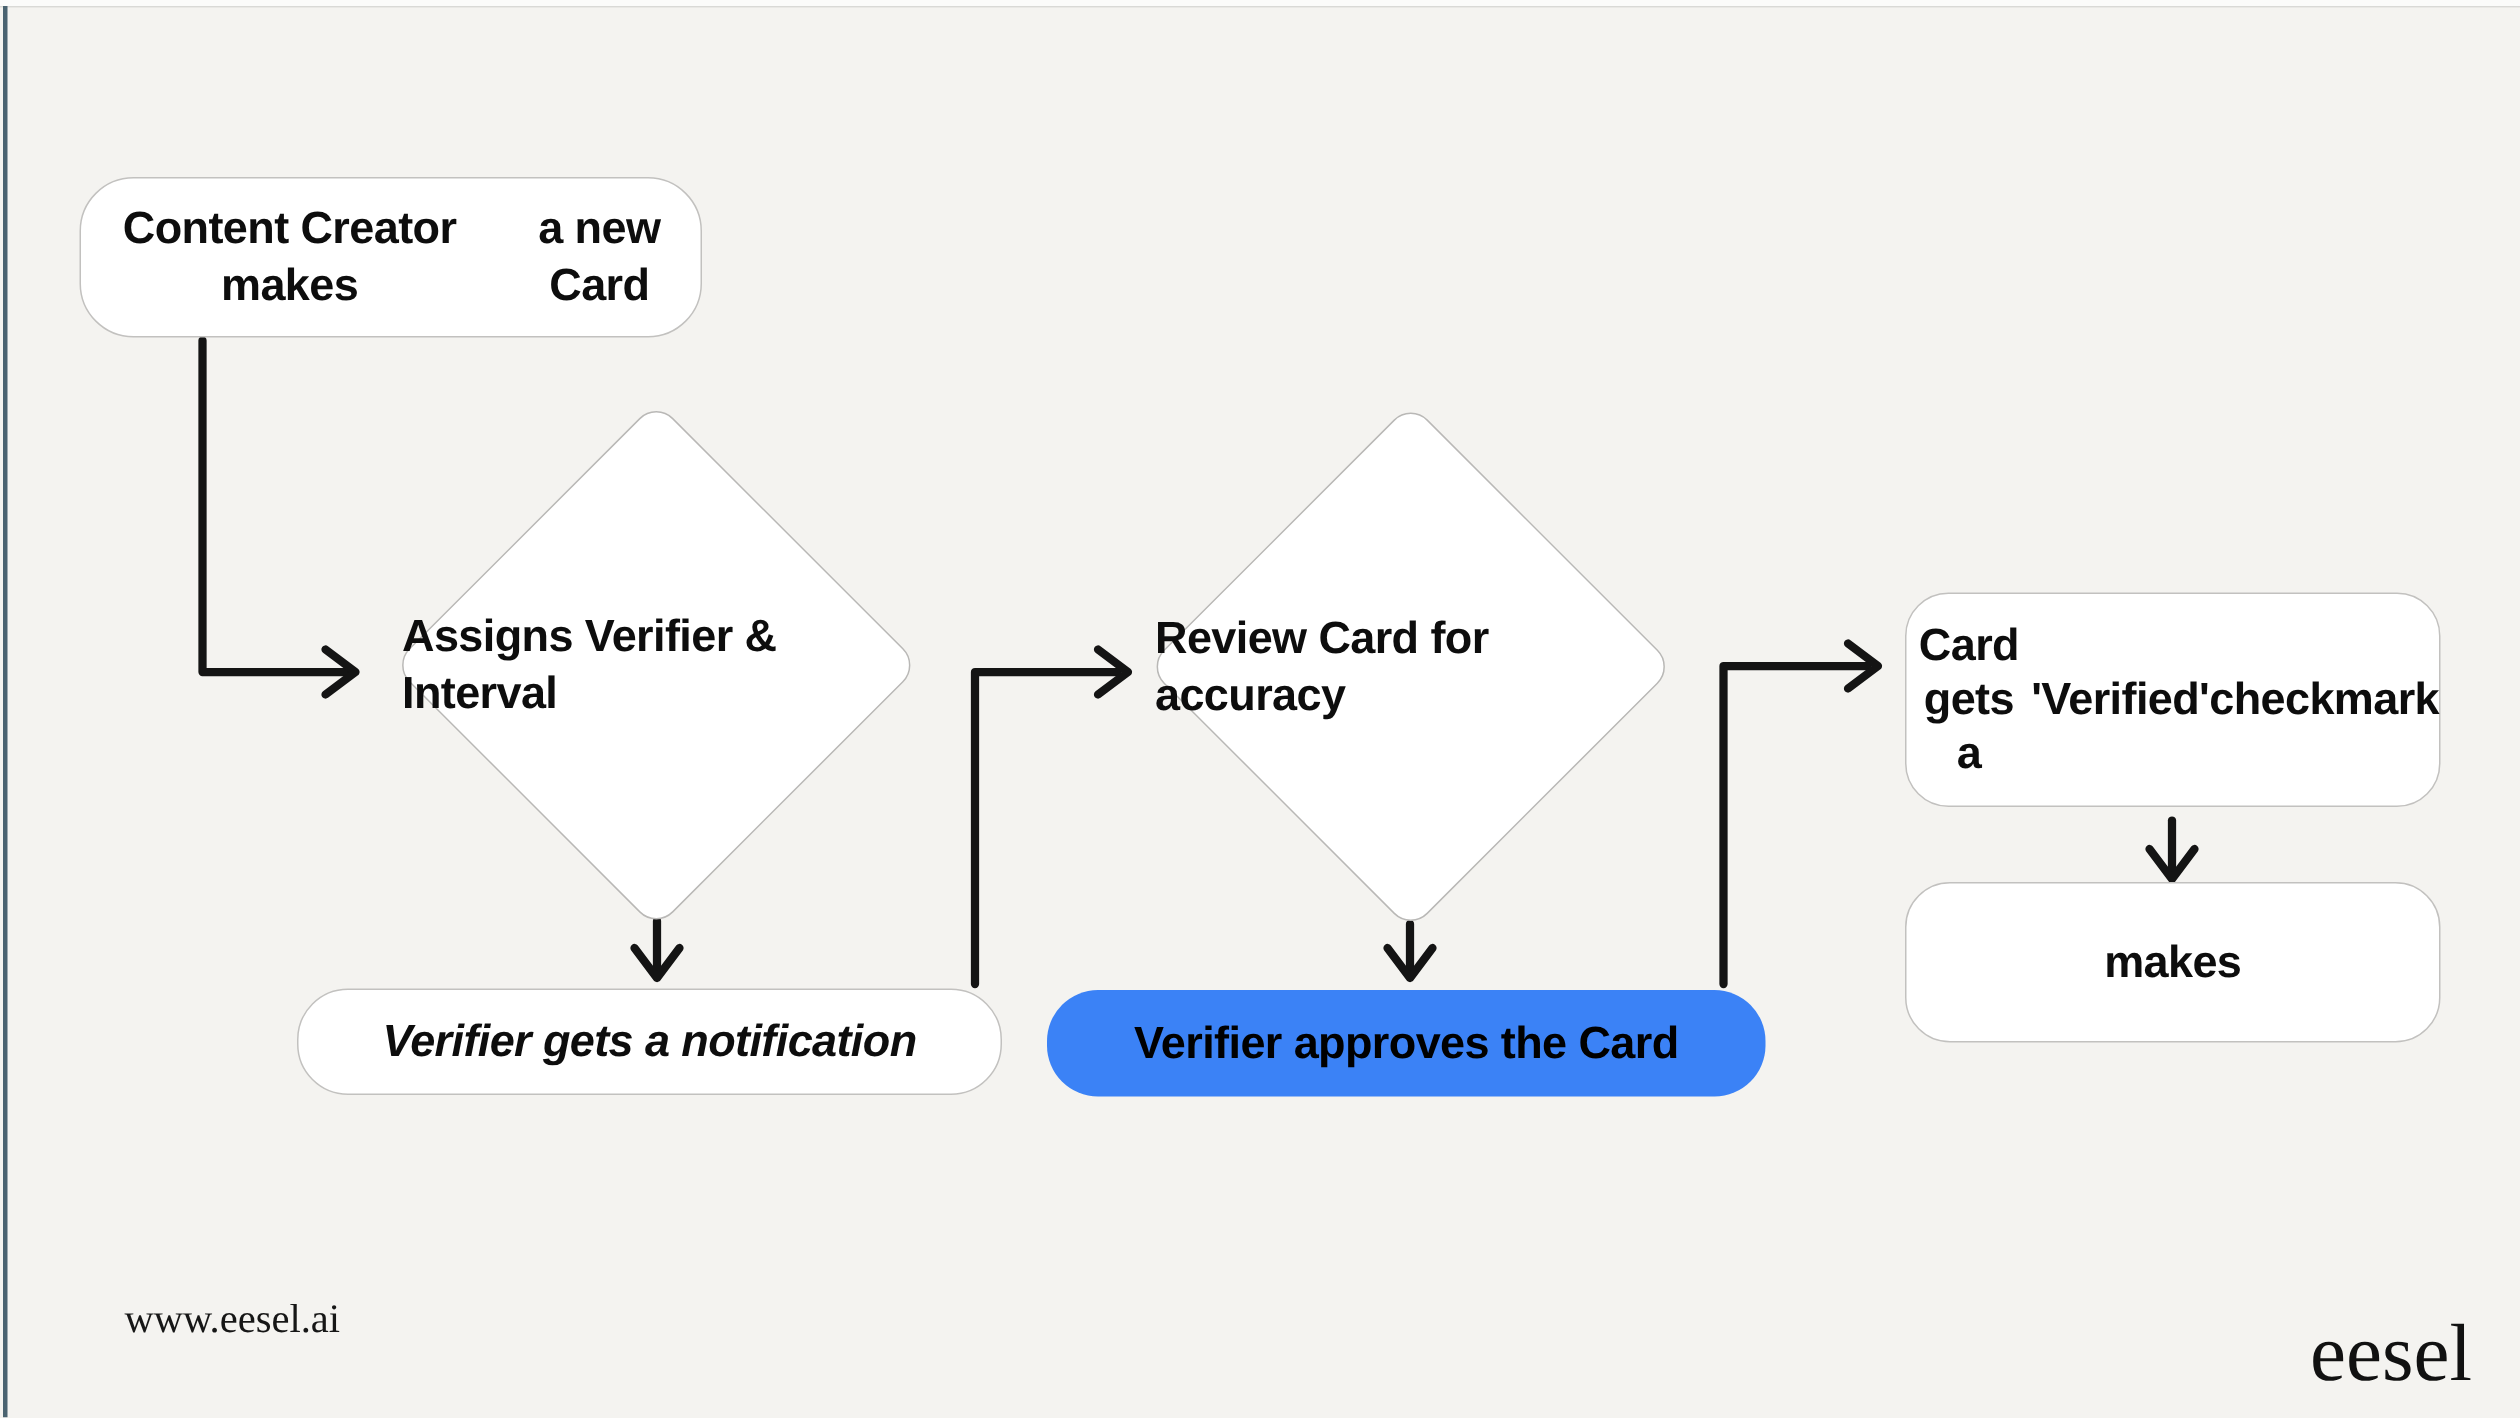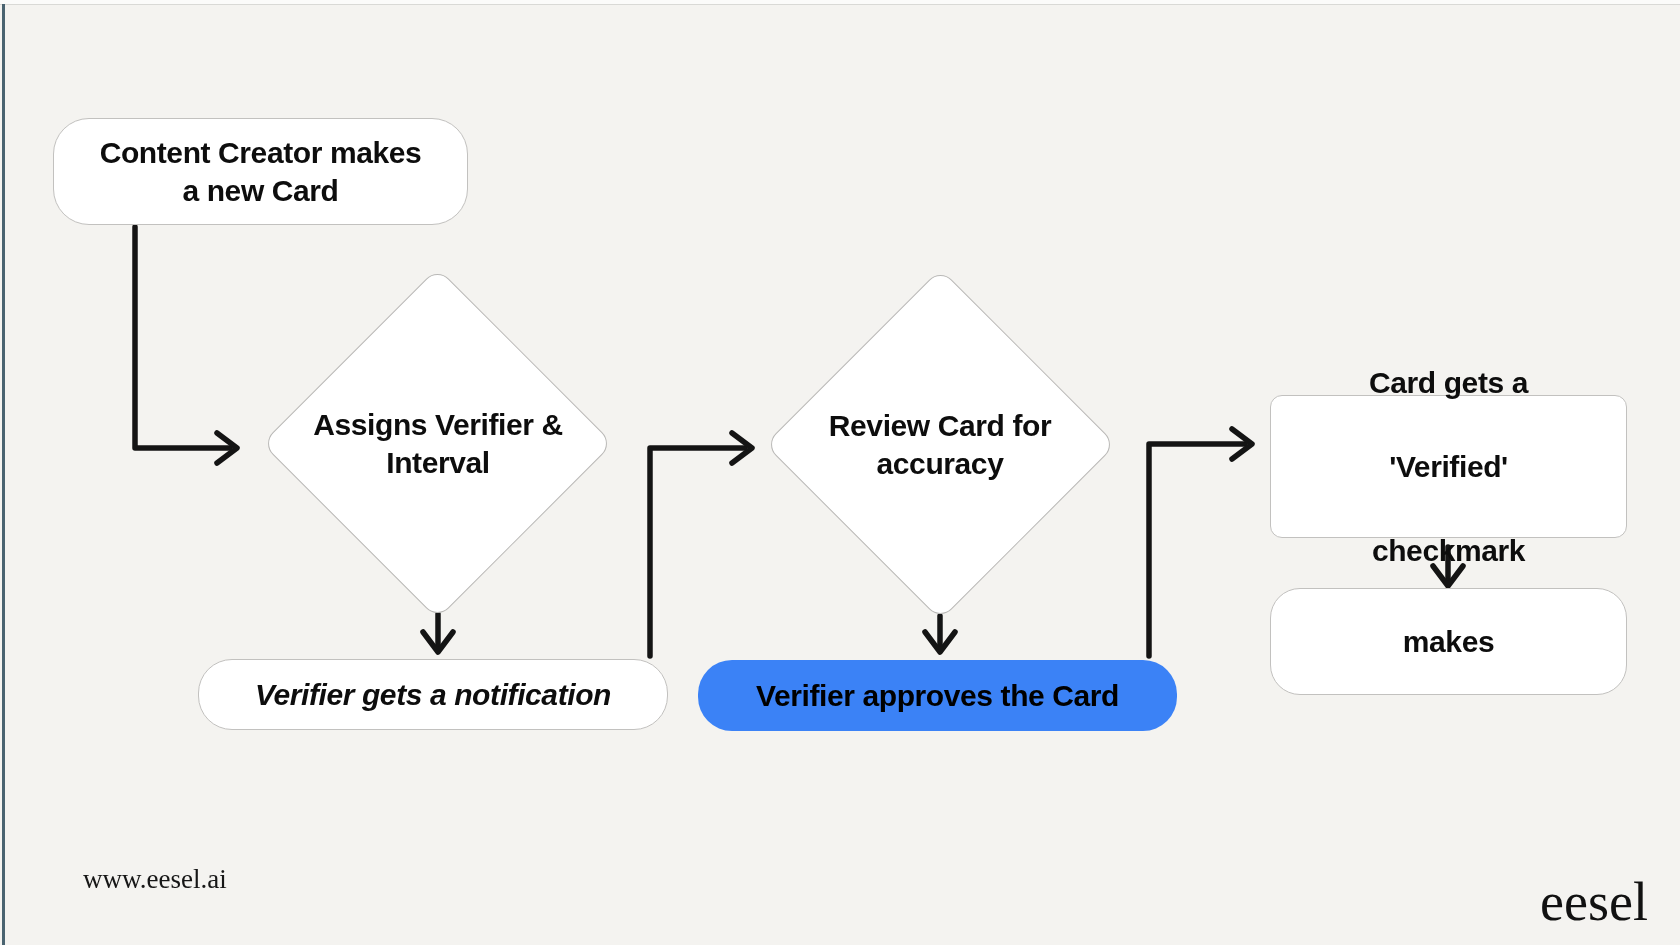--- a/index.html
+++ b/index.html
@@ -34,52 +34,51 @@
     position: absolute;
     left: 0; top: 0;
     pointer-events: none;
   }
   .node {
     position: absolute;
     box-sizing: border-box;
     background: #ffffff;
     border: 1px solid #c2c1bf;
     display: flex;
-    flex-direction: column;
+    flex-direction: row;
     align-items: center;
     justify-content: center;
     text-align: center;
     color: #0d0d0d;
     font-weight: 700;
     font-size: 30px;
     line-height: 38px;
     letter-spacing: -0.4px;
   }
   .node .line { display: block; }
   .node-create      { left: 53px;  top: 118px; width: 415px; height: 107px; border-radius: 36px; }
   .node-notify      { left: 198px; top: 659px; width: 470px; height: 71px;  border-radius: 34px; font-style: italic; }
   .node-approve     { left: 698px; top: 660px; width: 479px; height: 71px;  border-radius: 34px;
                       background: #3b82f6; border: none; color: #000000; }
-  .node-checkmark   { left: 1270px; top: 395px; width: 357px; height: 143px; border-radius: 12px; line-height: 36px; gap: 48px; }
+  .node-checkmark   { left: 1270px; top: 395px; width: 357px; height: 143px; border-radius: 29px; line-height: 36px; }
   .node-reset       { left: 1270px; top: 588px; width: 357px; height: 107px; border-radius: 30px; line-height: 36px; }
   .diamond-shape {
     position: absolute;
     box-sizing: border-box;
     width: 249px; height: 249px;
     background: #ffffff;
     border: 1px solid #b9b8b6;
     border-radius: 16px;
     transform: rotate(45deg);
   }
   .diamond-shape-1 { left: 313px; top: 319px; }
   .diamond-shape-2 { left: 816px; top: 320px; }
   .diamond-label {
     position: absolute;
     width: 340px;
-    text-align: center;
     color: #0d0d0d;
     font-weight: 700;
     font-size: 30px;
     line-height: 38px;
     letter-spacing: -0.4px;
   }
   .diamond-label-1 { left: 268px; top: 406px; }
   .diamond-label-2 { left: 770px; top: 407px; }
   .footer-site {
     position: absolute;

